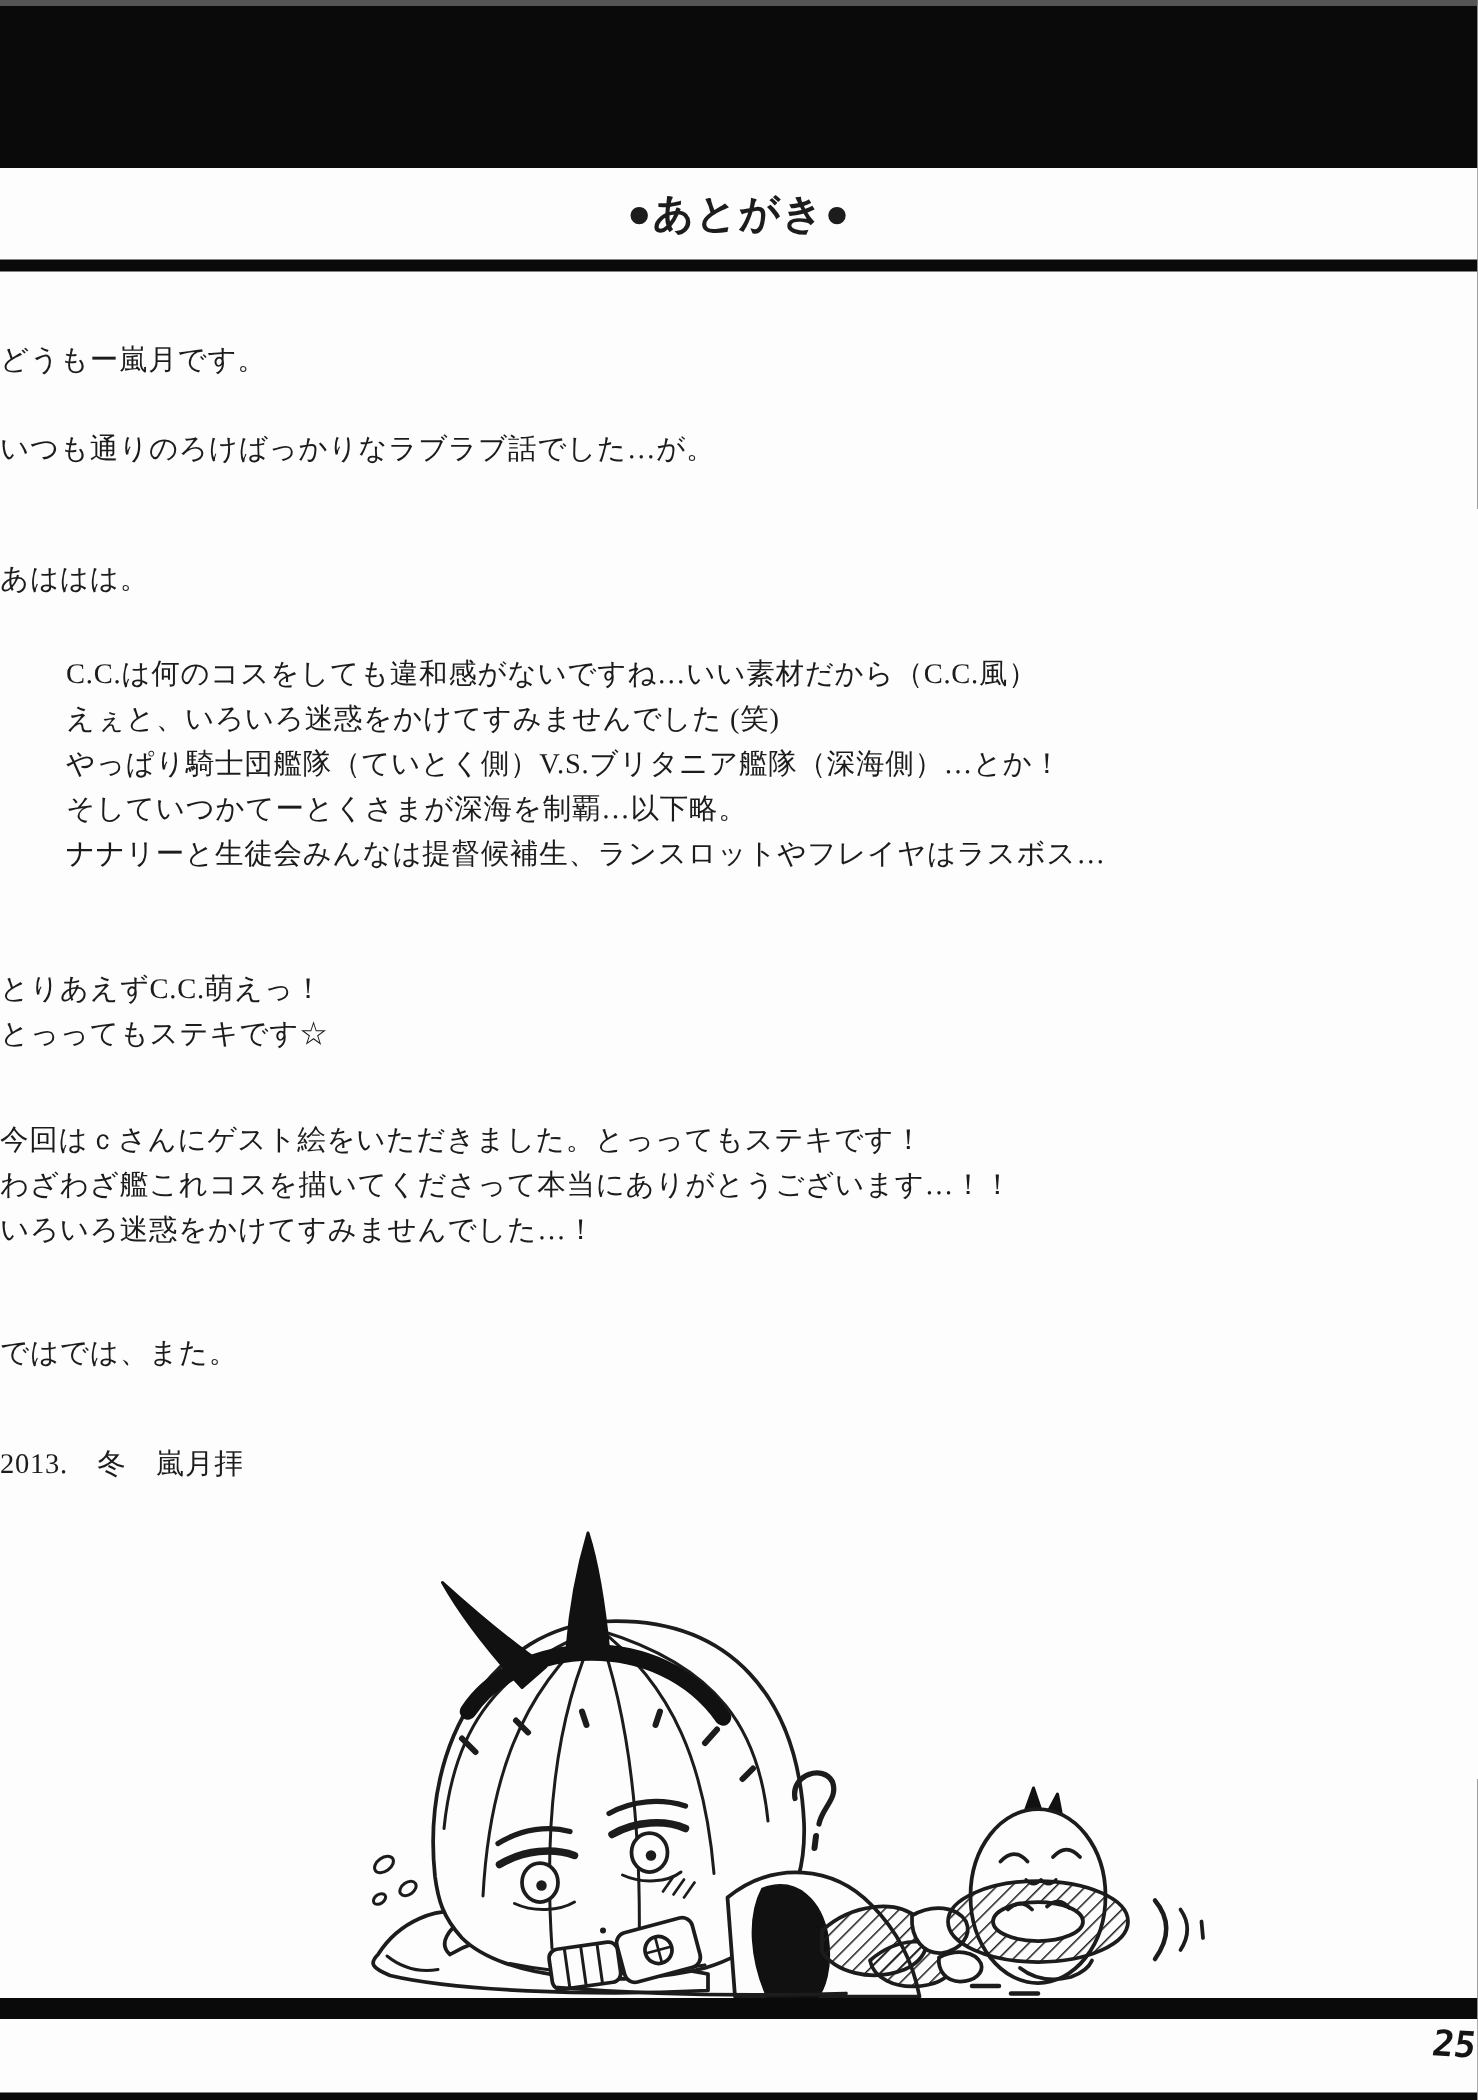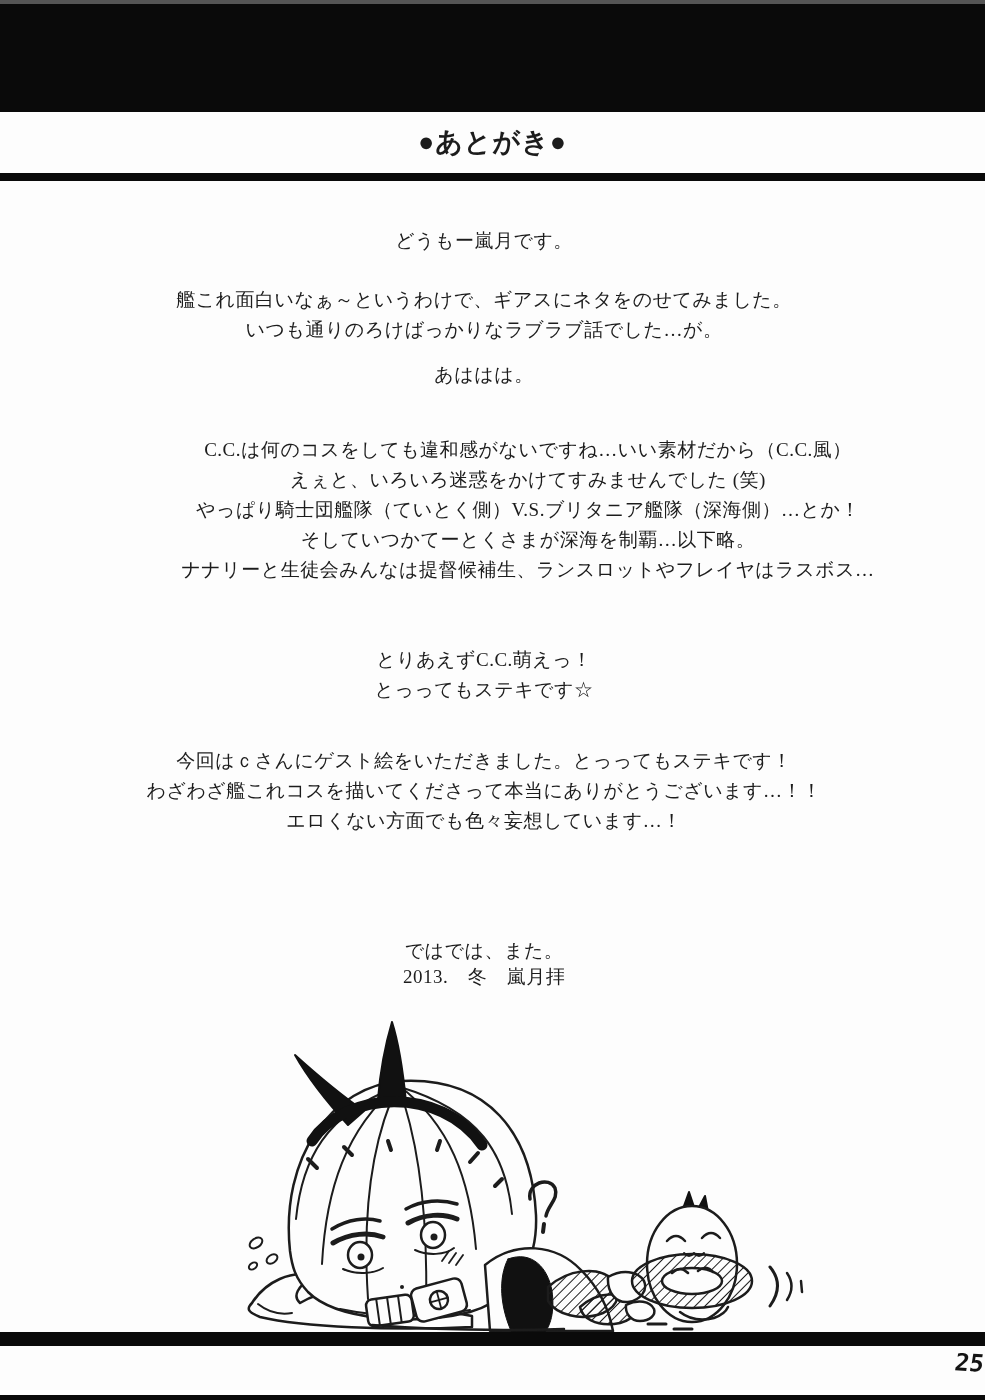--- a/index.html
+++ b/index.html
@@ -23,26 +23,25 @@
   .bar-footer{top:1328px;height:14px;}
   .bar-bottom{top:1391px;height:9px;}
   .title-band{
     position:absolute;left:0;top:108px;width:985px;height:61px;
     background:var(--paper);
     text-align:center;line-height:61px;
     font-size:27px;font-weight:bold;letter-spacing:1px;
   }
   .para{
     position:absolute;left:0;width:968px;
-    text-align:center;
     font-size:19px;line-height:30px;
     letter-spacing:0.5px;
   }
-  .p1{top:222px;} .p2{top:281px;} .p3{top:356px;} .p4{top:431px;padding-left:44px;}
-  .p5{top:641px;} .p6{top:742px;} .p7{top:932px;} .p8{top:958px;}
+  .p1{top:222px;} .p2{top:281px;} .p3{top:368px;} .p4{top:431px;padding-left:44px;}
+  .p5{top:641px;} .p6{top:742px;} .p7{top:884px;} .p8{top:958px;}
   .line{height:30px;white-space:nowrap;}
   .illustration{position:absolute;left:140px;top:1015px;width:680px;height:315px;color:var(--ink);}
   .footer-band{
     position:absolute;left:0;top:1342px;width:985px;height:49px;background:var(--paper);
   }
   .page-number{
     position:absolute;top:3px;right:1px;
     font-family:"DejaVu Sans Mono","DejaVu Sans",monospace;
     font-size:24px;font-weight:bold;
     transform:rotate(3deg) skewX(-6deg);
@@ -60,21 +59,20 @@
     <span>●あとがき●</span>
   </div>
 
   <div class="bar bar-under-title"></div>
 
   <div class="para p1">
     <div class="line">どうもー嵐月です。</div>
   </div>
 
   <div class="para p2">
-    <div class="line">艦これ面白いなぁ～というわけで、ギアスにネタをのせてみました。</div>
     <div class="line">いつも通りのろけばっかりなラブラブ話でした…が。</div>
   </div>
 
   <div class="para p3">
     <div class="line">あははは。</div>
   </div>
 
   <div class="para p4">
     <div class="line">C.C.は何のコスをしても違和感がないですね…いい素材だから（C.C.風）</div>
     <div class="line">えぇと、いろいろ迷惑をかけてすみませんでした (笑)</div>
@@ -84,21 +82,21 @@
   </div>
 
   <div class="para p5">
     <div class="line">とりあえずC.C.萌えっ！</div>
     <div class="line">とっってもステキです☆</div>
   </div>
 
   <div class="para p6">
     <div class="line">今回はｃさんにゲスト絵をいただきました。とっってもステキです！</div>
     <div class="line">わざわざ艦これコスを描いてくださって本当にありがとうございます…！！</div>
-    <div class="line">エロくない方面でも色々妄想しています…！</div>
+    <div class="line">いろいろ迷惑をかけてすみませんでした…！</div>
   </div>
 
   <div class="para p7">
     <div class="line">ではでは、また。</div>
   </div>
 
   <div class="para p8">
     <div class="line">2013.　冬　嵐月拝</div>
   </div>
 

